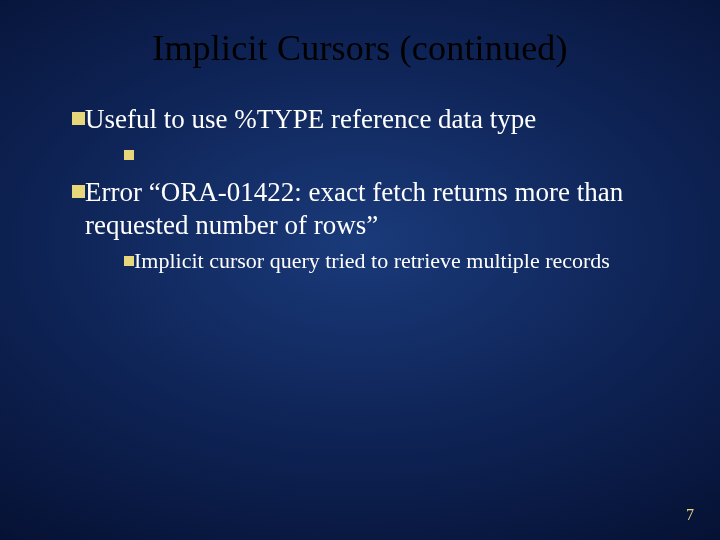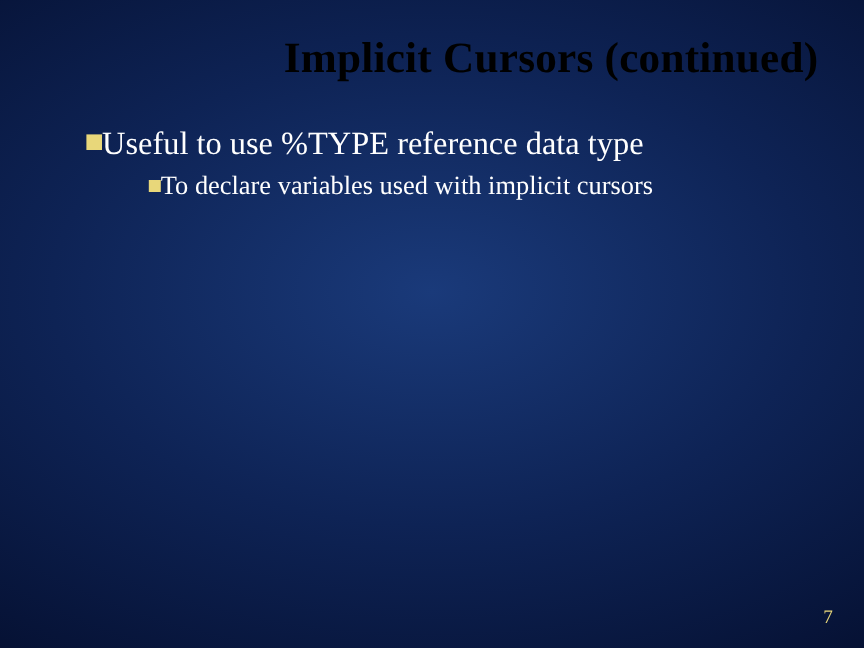--- a/index.html
+++ b/index.html
@@ -18,22 +18,22 @@
   .slide {
     padding: 28px 38px 20px 38px;
     width: 100%;
     height: 100%;
     box-sizing: border-box;
     position: relative;
   }
   .title {
     color: #000000;
     font-size: 36px;
-    font-weight: bold;
-    text-align: right;
+    font-weight: normal;
+    text-align: center;
     margin: 0 0 34px 0;
     line-height: 1.15;
     letter-spacing: 0.2px;
   }
   .level1 {
     margin: 0 0 6px 34px;
   }
   .level2 {
     margin: 2px 0 16px 86px;
   }
@@ -79,19 +79,30 @@
 
   <div class="level1">
     <div class="row">
       <span class="bullet-lg"></span>
       <span class="text-lg">Useful to use %TYPE reference data type</span>
     </div>
   </div>
   <div class="level2">
     <div class="row">
       <span class="bullet-sm"></span>
-      <span class="text-sm">To declare variables used with implicit cursors</span>
     </div>
   </div>
 
+  <div class="level1">
+    <div class="row">
+      <span class="bullet-lg"></span>
+      <span class="text-lg">Error “ORA-01422: exact fetch returns more than requested number of rows”</span>
+    </div>
+  </div>
+  <div class="level2">
+    <div class="row">
+      <span class="bullet-sm"></span>
+      <span class="text-sm">Implicit cursor query tried to retrieve multiple records</span>
+    </div>
+  </div>
 
   <div class="pagenum">7</div>
 </div>
 
 </body></html>

